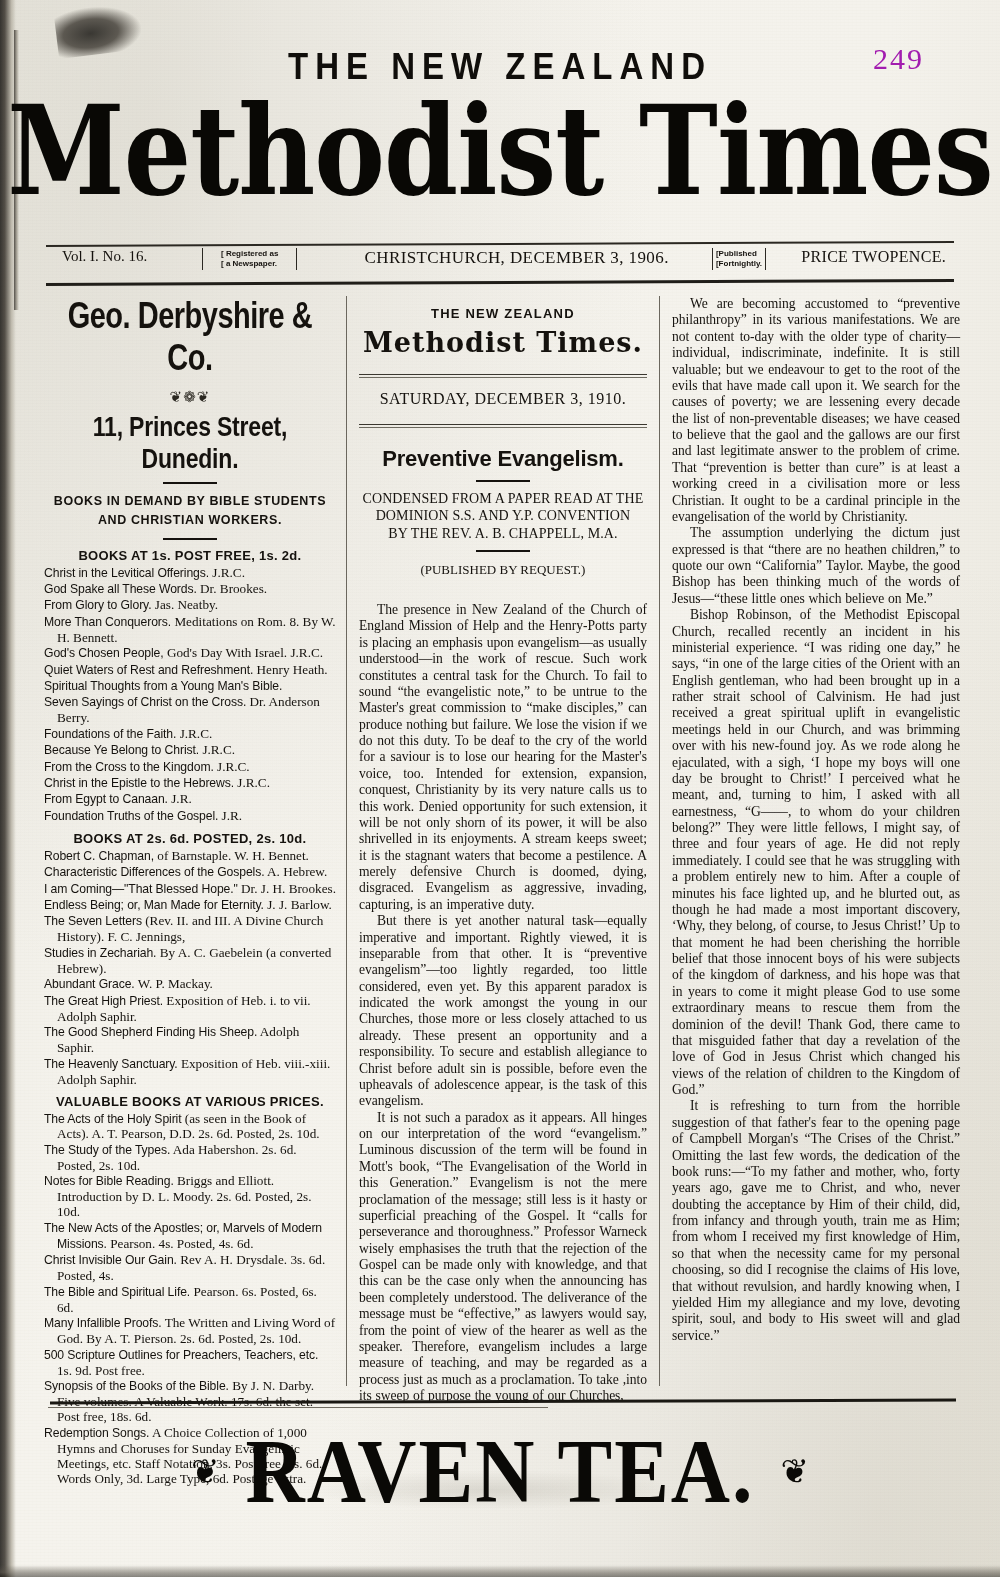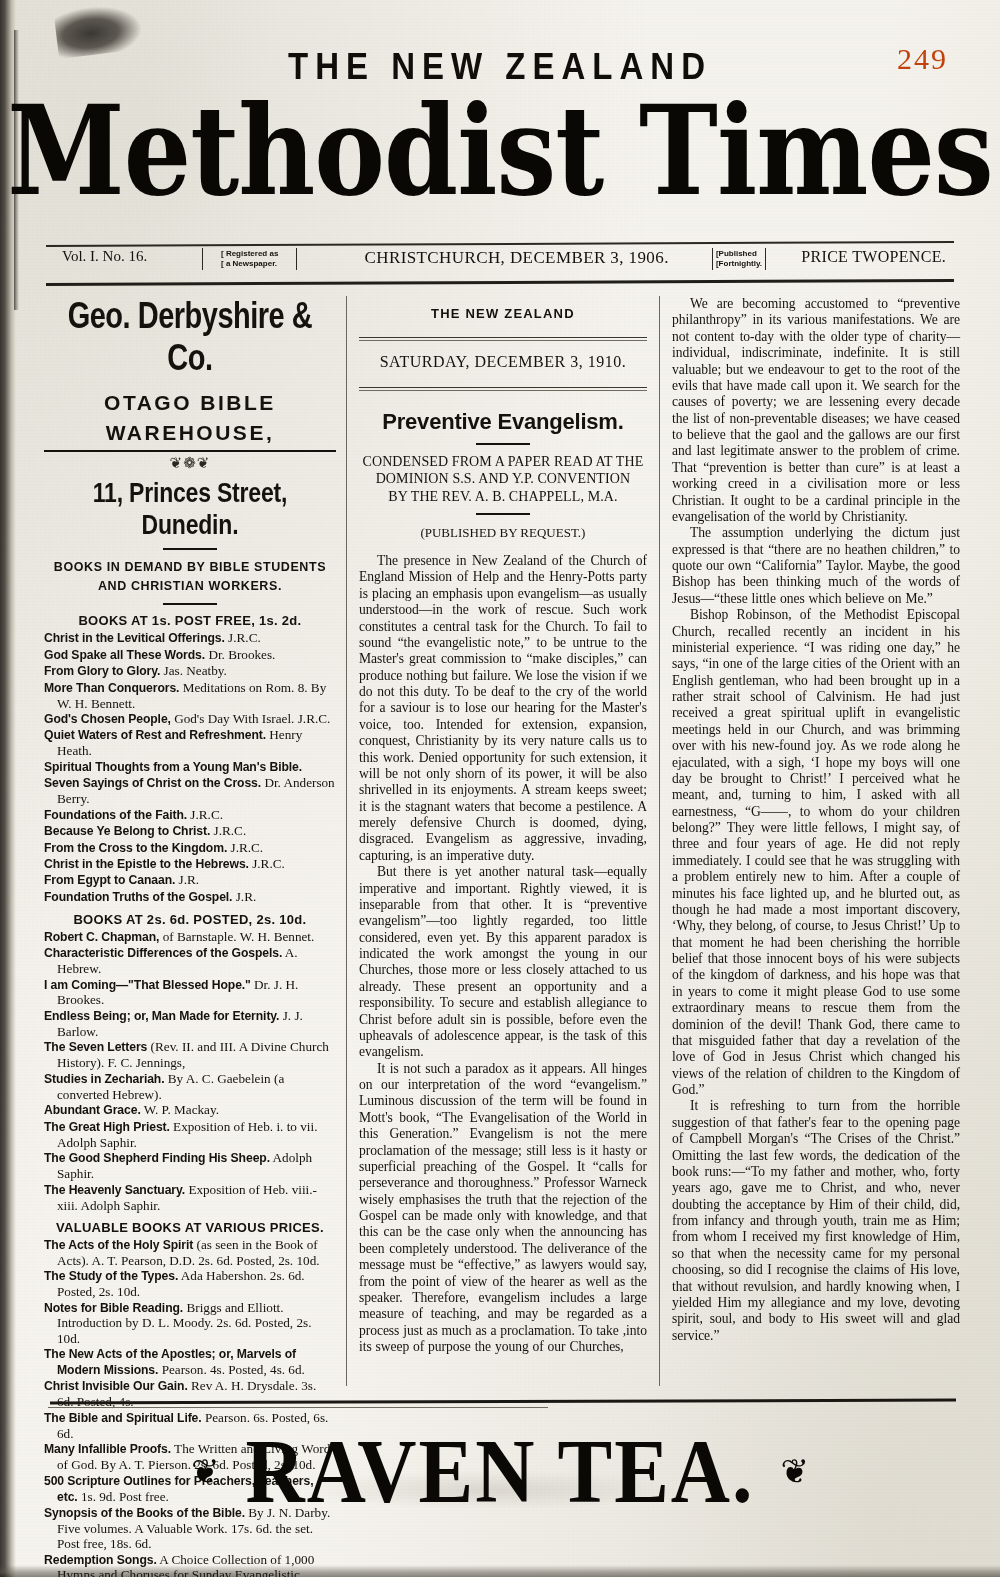--- a/index.html
+++ b/index.html
@@ -54,23 +54,23 @@
     text-align:center;
     font-family:"Liberation Sans", sans-serif;
     font-weight:bold;
     font-size:33px;
     letter-spacing:7px;
     margin-top:48px;
     color:#100e0b;
     transform:scaleY(1.12);
   }
   .pagenum{
-    position:absolute;right:52px;top:42px;
+    position:absolute;right:76px;top:42px;
     font-family:"Liberation Serif", serif;
-    font-size:30px;color:#c2410c;letter-spacing:2px;
+    font-size:30px;color:#a21caf;letter-spacing:2px;
   }
   .mast-main{
     text-align:center;
     font-family:"Liberation Serif", serif;
     font-weight:bold;
     font-size:104px;
     line-height:1.0;
     margin-top:14px;
     color:#090805;
     letter-spacing:-1px;
@@ -132,21 +132,21 @@
   .price-head{
     font-family:"Liberation Sans", sans-serif;font-weight:bold;
     font-size:13px;text-align:center;letter-spacing:.3px;margin:7px 0 2px;
   }
   .blist{list-style:none;margin:0;padding:0;}
   .blist li{
     font-size:13.2px;line-height:1.14;margin-bottom:.5px;
     text-indent:-13px;padding-left:13px;
   }
   .blist li b{
-    font-family:"Liberation Sans", sans-serif;font-weight:bold;font-size:12.2px;
+    font-family:"Liberation Sans", sans-serif;font-weight:normal;font-size:12.2px;
     letter-spacing:-.1px;
   }
 
   
   .c2-top{
     font-family:"Liberation Sans", sans-serif;font-weight:bold;
     font-size:13px;text-align:center;letter-spacing:1.2px;margin-top:10px;
   }
   .c2-frak{
     font-family:"DejaVu Serif", serif;font-weight:bold;
@@ -155,21 +155,21 @@
   .c2rule{height:1px;background:#3a372f;margin:16px 0 2px;}
   .c2rule.thin{height:1px;background:#6d6a60;margin:2px 0 0;}
   .c2-date{font-size:16px;text-align:center;letter-spacing:.5px;margin:12px 0 12px;}
   .c2-title{
     font-family:"Liberation Sans", sans-serif;font-weight:bold;
     font-size:22px;text-align:center;margin:18px 0 8px;letter-spacing:-.2px;
   }
   .c2-kicker{
     font-size:14px;text-align:center;line-height:1.24;letter-spacing:.1px;
   }
-  .c2-byreq{font-size:13px;text-align:center;margin:10px 0 12px;}
+  .c2-byreq{font-size:13px;text-align:center;margin:10px 0 24px;}
   .body p{
     margin:0 0 0;
     font-size:13.6px;line-height:1.205;
     text-align:justify;text-indent:18px;
     letter-spacing:-.05px;
     word-spacing:.5px;
   }
   .col3 .body p{font-size:13.6px;line-height:1.205;}
 
   
@@ -220,24 +220,20 @@
         <div>[Fortnightly.</div>
       </div>
       <div class="mi-price">PRICE TWOPENCE.</div>
     </div>
   </div>
 
   <div class="cols">
 
     <div class="col col1">
       <div class="ad-name">Geo. Derbyshire &amp; Co.</div>
-      <div class="ad-sub">
-        <div>OTAGO BIBLE</div>
-        <div class="u">WAREHOUSE,</div>
-      </div>
       <div class="flourish">❦❁❦</div>
       <div class="ad-addr">11, Princes Street, Dunedin.</div>
       <div class="shortrule"></div>
       <div class="ad-tag">
         <div>BOOKS IN DEMAND BY BIBLE STUDENTS</div>
         <div>AND CHRISTIAN WORKERS.</div>
       </div>
       <div class="shortrule"></div>
 
       <div class="price-head">BOOKS AT 1s.    POST FREE, 1s. 2d.</div>
@@ -282,20 +278,21 @@
           <li><b>The Bible and Spiritual Life.</b><span> Pearson. 6s. Posted, 6s. 6d.</span></li>
           <li><b>Many Infallible Proofs.</b><span> The Written and Living Word of God. By A. T. Pierson. 2s. 6d. Posted, 2s. 10d.</span></li>
           <li><b>500 Scripture Outlines for Preachers, Teachers, etc.</b><span> 1s. 9d. Post free.</span></li>
           <li><b>Synopsis of the Books of the Bible.</b><span> By J. N. Darby. Five volumes. A Valuable Work. 17s. 6d. the set. Post free, 18s. 6d.</span></li>
           <li><b>Redemption Songs.</b><span> A Choice Collection of 1,000 Hymns and Choruses for Sunday Evangelistic Meetings, etc. Staff Notation, 3s. Post free, 3s. 6d. Words Only, 3d. Large Type, 6d. Postage extra.</span></li>
         </ul>
     </div>
 
     <div class="col col2">
       <div class="c2-top">THE NEW ZEALAND</div>
+      <div class="c2-frak frak">Methodist Times.</div>
       <div class="c2rule"></div>
       <div class="c2rule thin"></div>
       <div class="c2-date">SATURDAY, DECEMBER 3, 1910.</div>
       <div class="c2rule"></div>
       <div class="c2rule thin"></div>
 
       <div class="c2-title">Preventive Evangelism.</div>
       <div class="shortrule"></div>
       <div class="c2-kicker">
         <div>CONDENSED FROM A PAPER READ AT THE</div>

